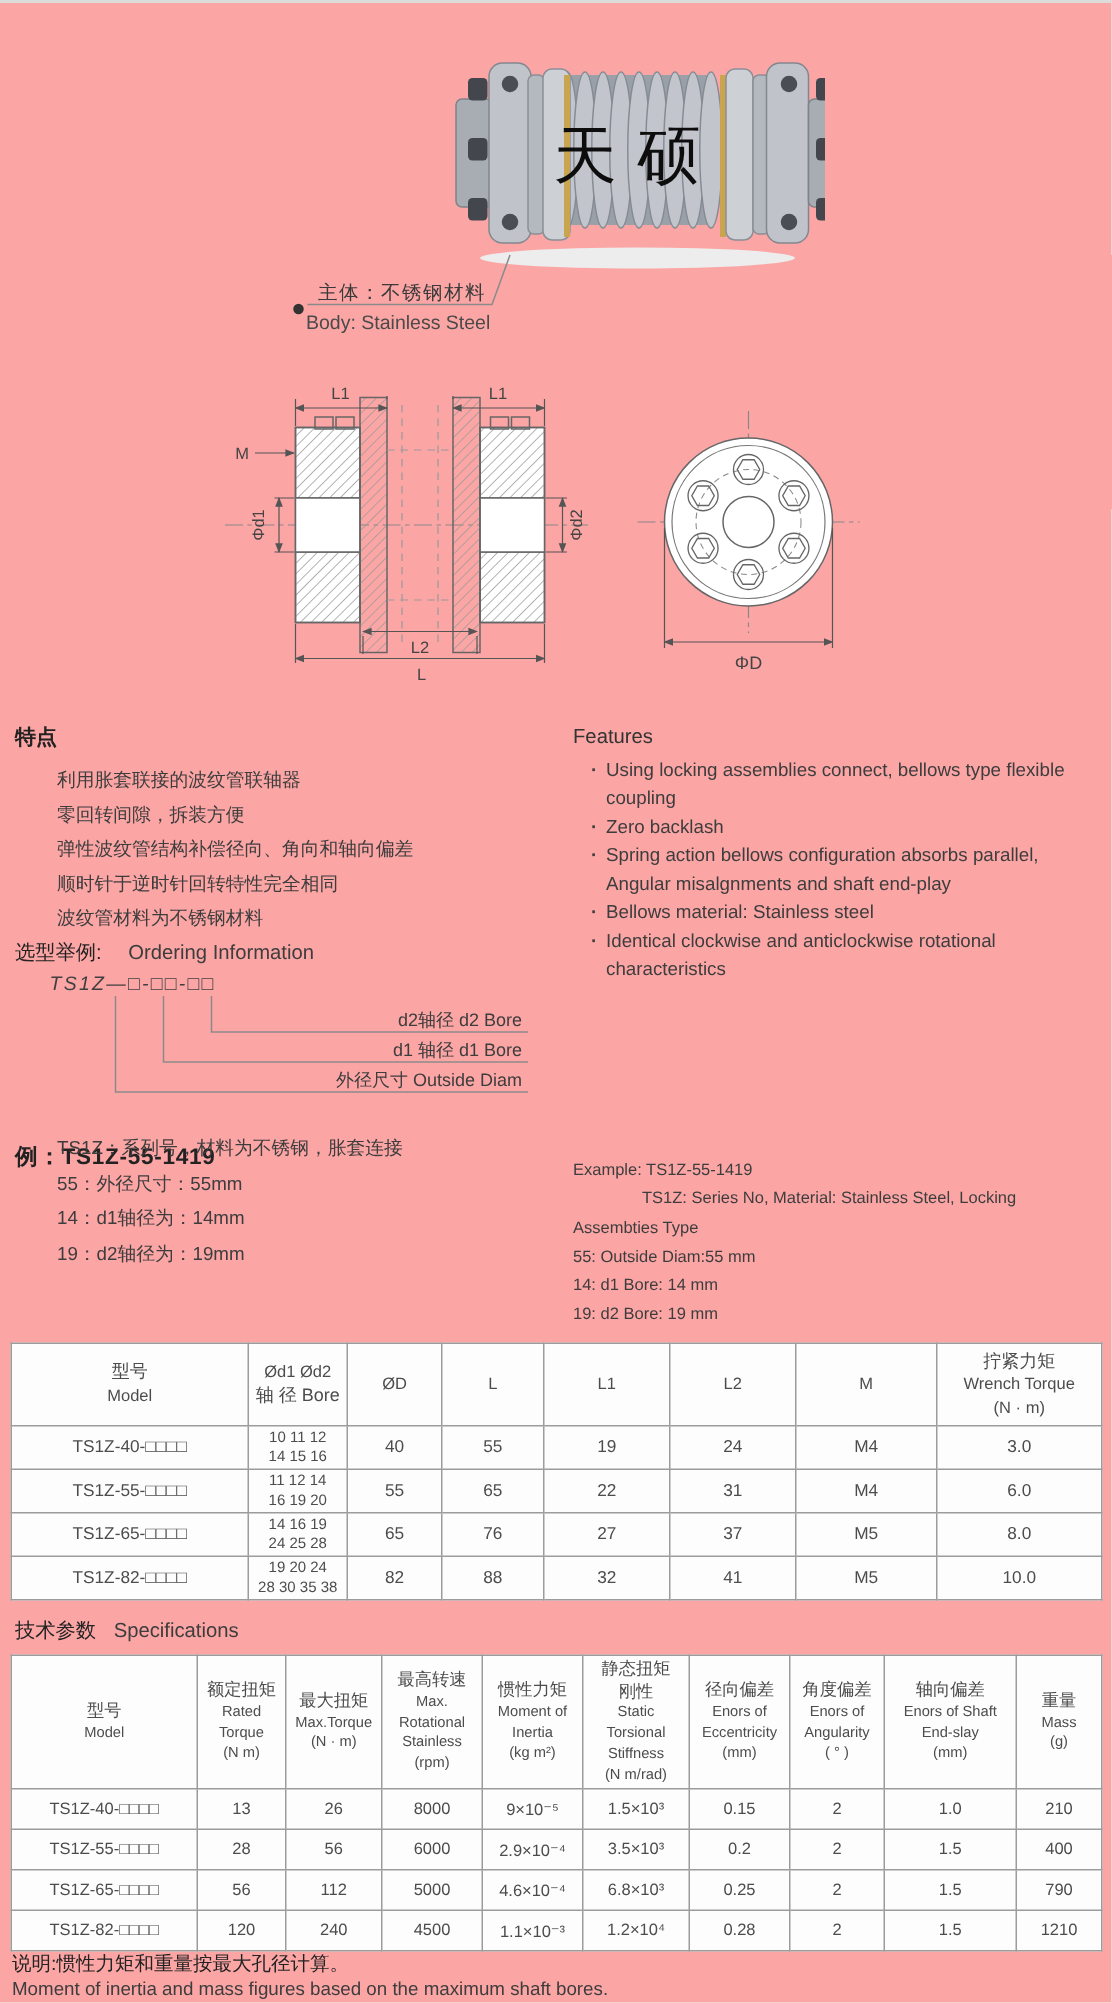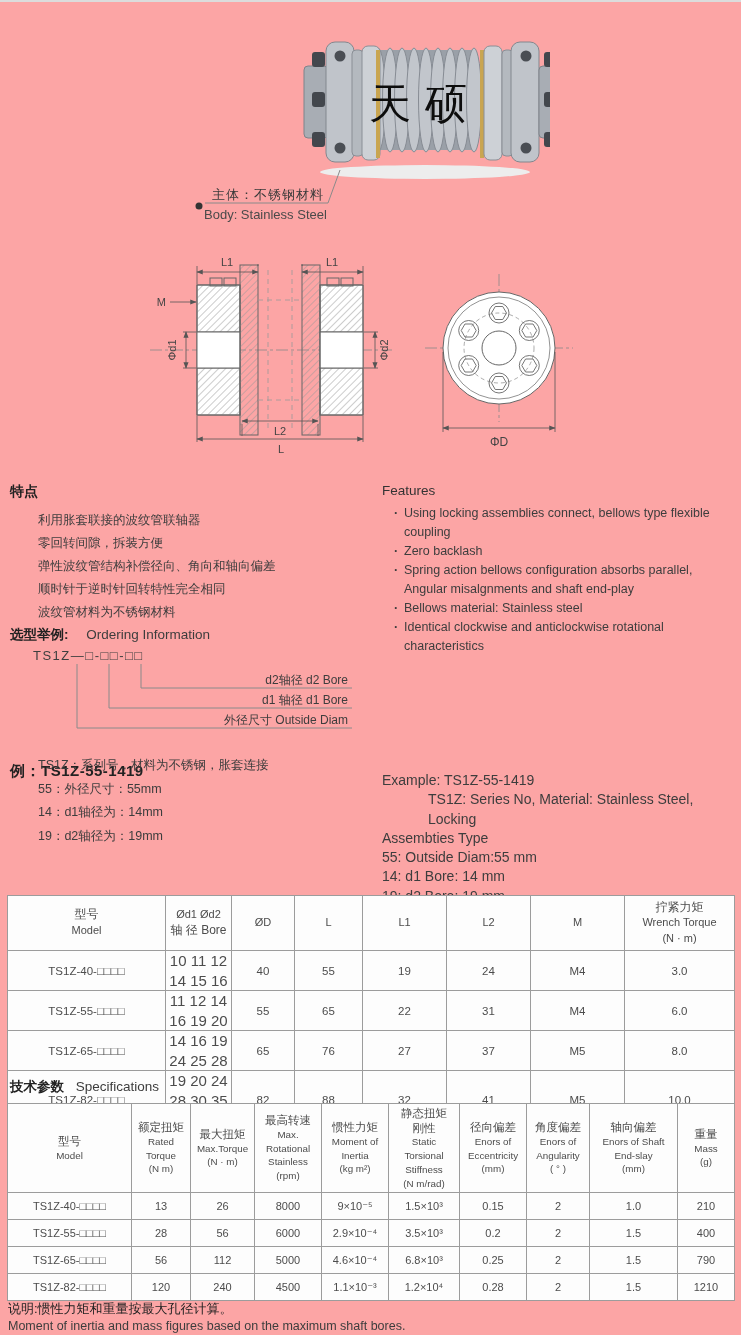--- a/index.html
+++ b/index.html
@@ -22,42 +22,42 @@
   .features-zh{left:10px;top:483px;width:365px;}
   .features-zh .items{margin:8px 0 0 28px;}
   .feat-zh-item{font-size:12.5px;line-height:23px;color:#3d3d3d;}
   .features-en{left:382px;top:483px;width:352px;}
   .features-en .items{margin:6px 0 0 6px;}
   .feat-en-item{position:relative;font-size:12.5px;line-height:19px;color:#3d3d3d;padding-left:16px;}
   .feat-en-item::before{content:"\00B7";position:absolute;left:6px;font-weight:bold;}
 
   
   .ordering-title{left:10px;top:626px;font-size:13.5px;}
-  .ordering-title .zh{font-weight:bold;color:#222;}
+  .ordering-title .zh{font-weight:normal;color:#222;}
   .ordering-title .en{font-weight:normal;color:#3d3d3d;margin-left:14px;}
-  .ordering-code{left:33px;top:648px;font-size:13px;color:#3f3f3f;letter-spacing:1.5px;}
+  .ordering-code{left:33px;top:648px;font-size:13px;color:#3f3f3f;letter-spacing:1.5px;font-style:italic;}
 
   
   .example-zh-title{left:10px;top:762px;font-size:15px;font-weight:bold;color:#222;letter-spacing:0.5px;}
   .example-zh-lines{left:38px;top:754px;}
   .ex-zh-line{font-size:12.5px;line-height:23.5px;color:#3d3d3d;}
   .example-en-lines{left:382px;top:771px;width:352px;}
-  .ex-en-line{font-size:14px;line-height:19.3px;color:#3d3d3d;}
+  .ex-en-line{font-size:11px;line-height:19.3px;color:#3d3d3d;}
   .ex-en-line.indent{padding-left:46px;}
 
   
   table{border-collapse:collapse;table-layout:fixed;background:#fdfdfd;}
   th,td{border:1px solid #9c9c9c;text-align:center;vertical-align:middle;color:#4c4c4c;padding:0 2px;overflow:hidden;}
   th{font-weight:normal;}
   .dim-table{left:7px;top:895px;width:727px;}
   .dim-table th{height:54px;font-size:12px;line-height:1.3;}
   .dim-table td{height:28px;font-size:11.5px;}
-  .dim-table td.bore-cell{font-size:15px;line-height:1.3;}
+  .dim-table td.bore-cell{font-size:10px;line-height:1.3;}
   .spec-title{left:10px;top:1078px;font-size:13.5px;}
-  .spec-title .zh{font-weight:bold;color:#222;text-align:right;}
+  .spec-title .zh{font-weight:normal;color:#222;text-align:right;}
   .spec-title .en{color:#3d3d3d;margin-left:8px;}
   .spec-table{left:7px;top:1103px;width:727px;}
   .spec-table th{height:88px;font-size:11px;line-height:1.25;}
   .spec-table td{height:26px;font-size:11px;}
   .h-zh{font-size:11.5px;}
   .h-en{font-size:9.8px;}
   .dim-table .h-zh{font-size:12px;}
   .dim-table .h-en{font-size:11px;}
 
   

